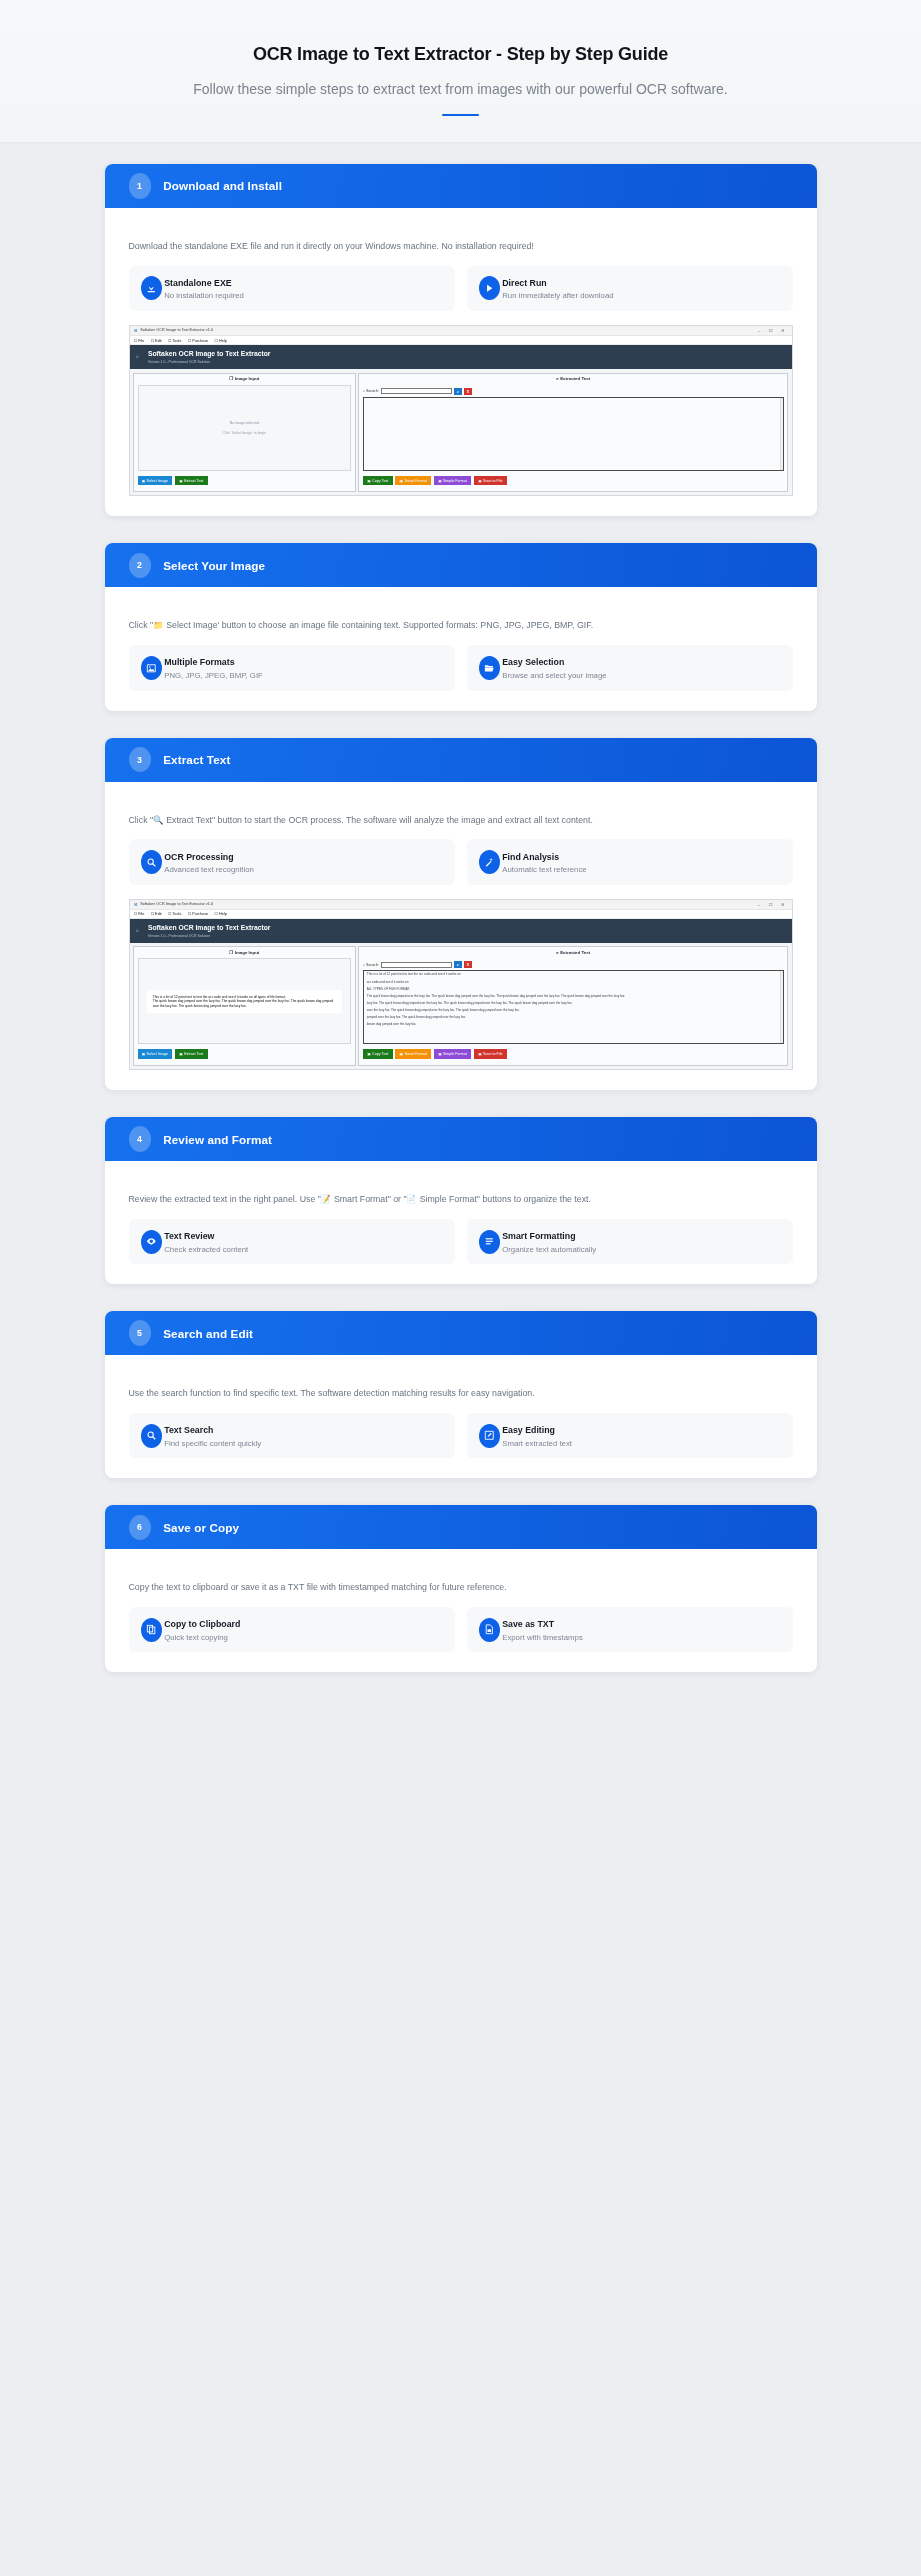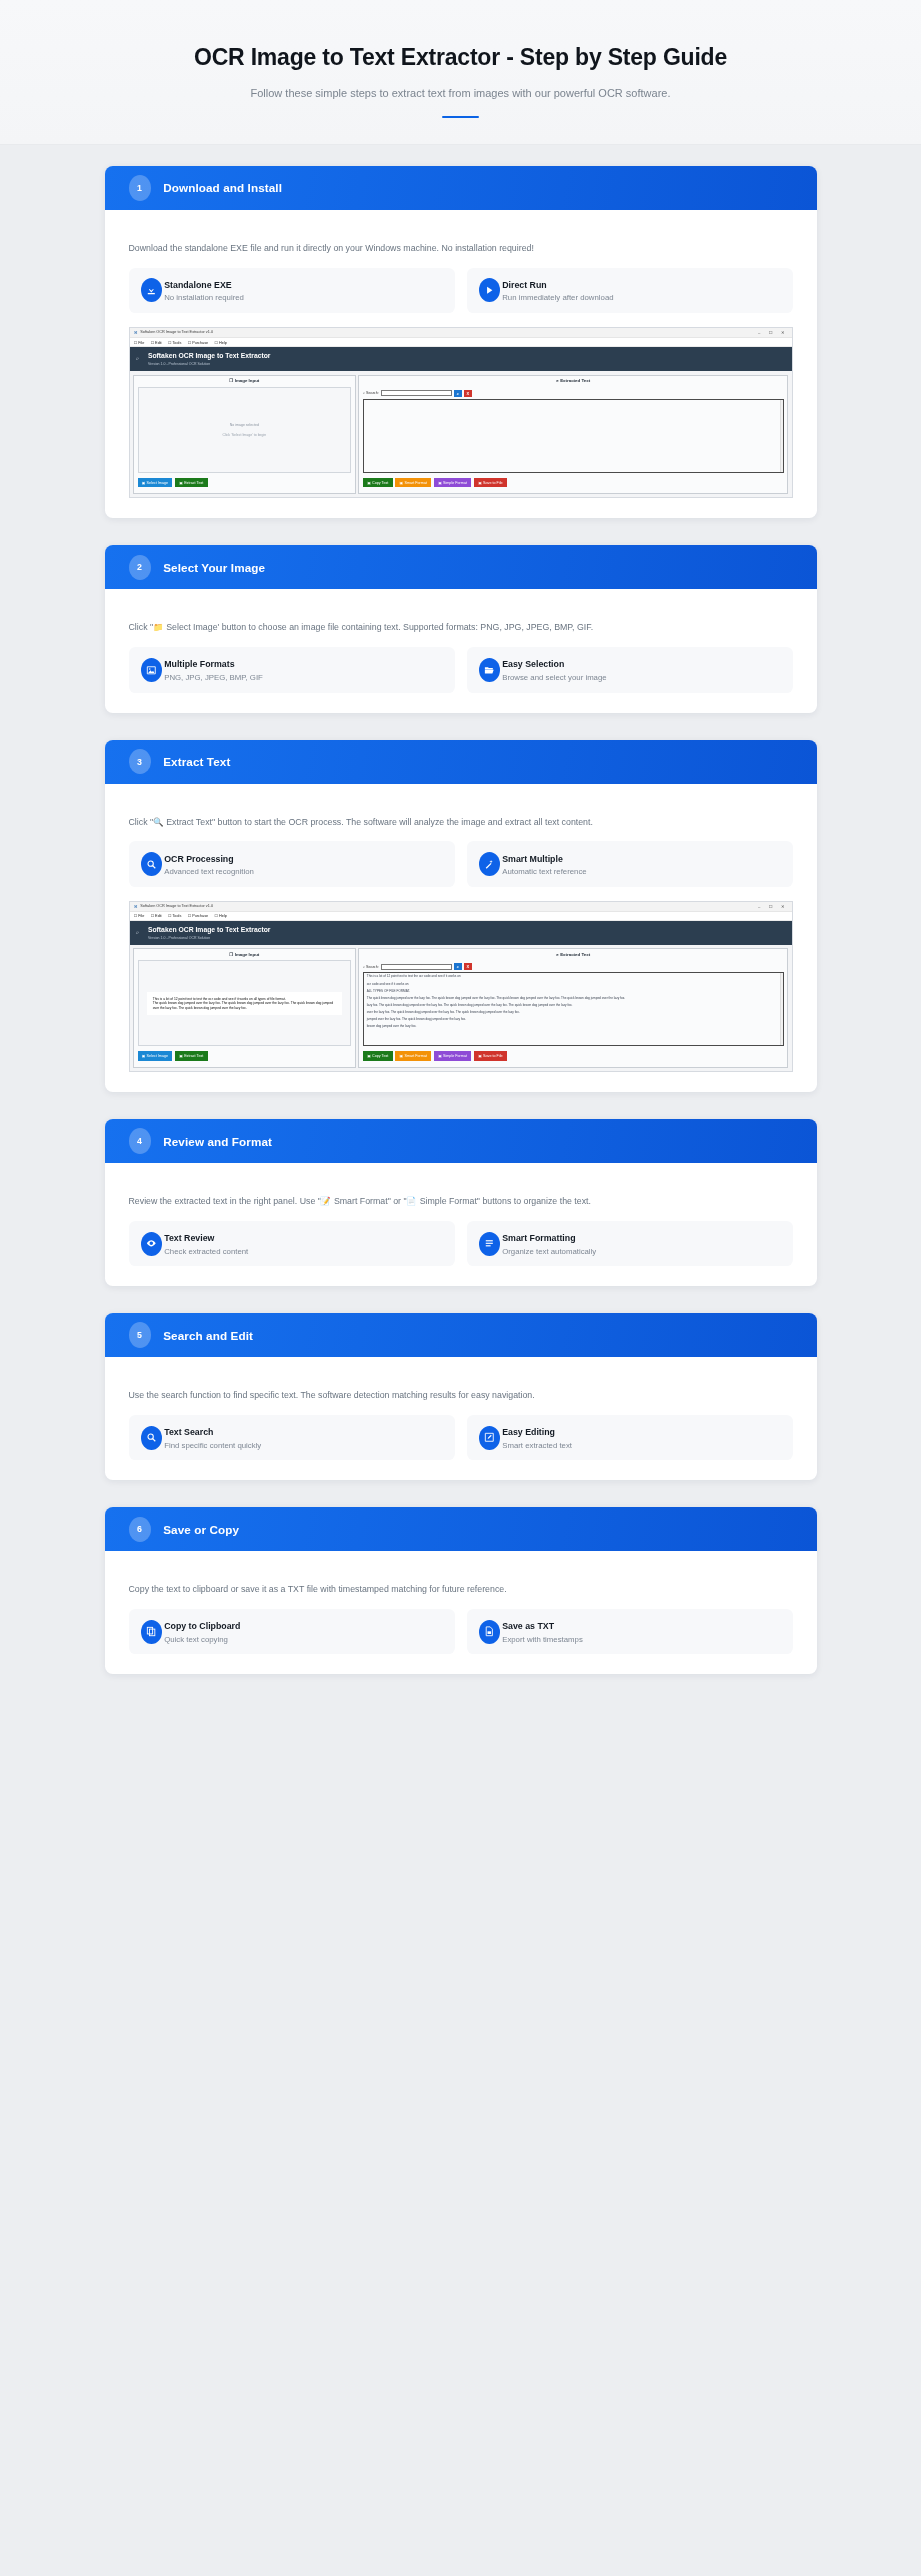--- a/index.html
+++ b/index.html
@@ -12,28 +12,28 @@
   body { padding-bottom: 28px; }
 
   
   .hero {
     background: linear-gradient(180deg, #f7f8fa 0%, #f4f5f7 100%);
     padding: 44px 28px 25.5px;
     text-align: center;
     border-bottom: 0.7px solid #e8eaed;
   }
   .hero h1 {
-    font-size: 23px;
+    font-size: 18px;
     font-weight: bold;
     color: #10151c;
     letter-spacing: -0.2px;
     margin-bottom: 15.6px;
   }
   .hero p {
-    font-size: 11px;
+    font-size: 14px;
     color: #7b848f;
     font-weight: normal;
   }
   .hero .rule {
     width: 37px;
     height: 2.8px;
     background: #0b63e5;
     border-radius: 1.4px;
     margin: 17px auto 0;
   }
@@ -439,21 +439,21 @@
             </div>
           </div>
           <div class="feature-card">
             <div class="feature-icon">
               <svg viewBox="0 0 24 24">
                 <path d="M4 20l11-11 2 2L6 22z"></path>
                 <path d="M16 2l1 3 3 1-3 1-1 3-1-3-3-1 3-1z"></path>
               </svg>
             </div>
             <div class="feature-text">
-              <div class="ft-title">Smart Multiple</div>
+              <div class="ft-title">Find Analysis</div>
               <div class="ft-sub">Automatic text reference</div>
             </div>
           </div>
         </div>
         <div class="app-shot">
           <div class="app-titlebar">
             <span class="tb-ico">⌘</span>
             <span>Softaken OCR Image to Text Extractor v1.0</span>
             <span class="spacer"></span>
             <span class="winbtn">–</span>

